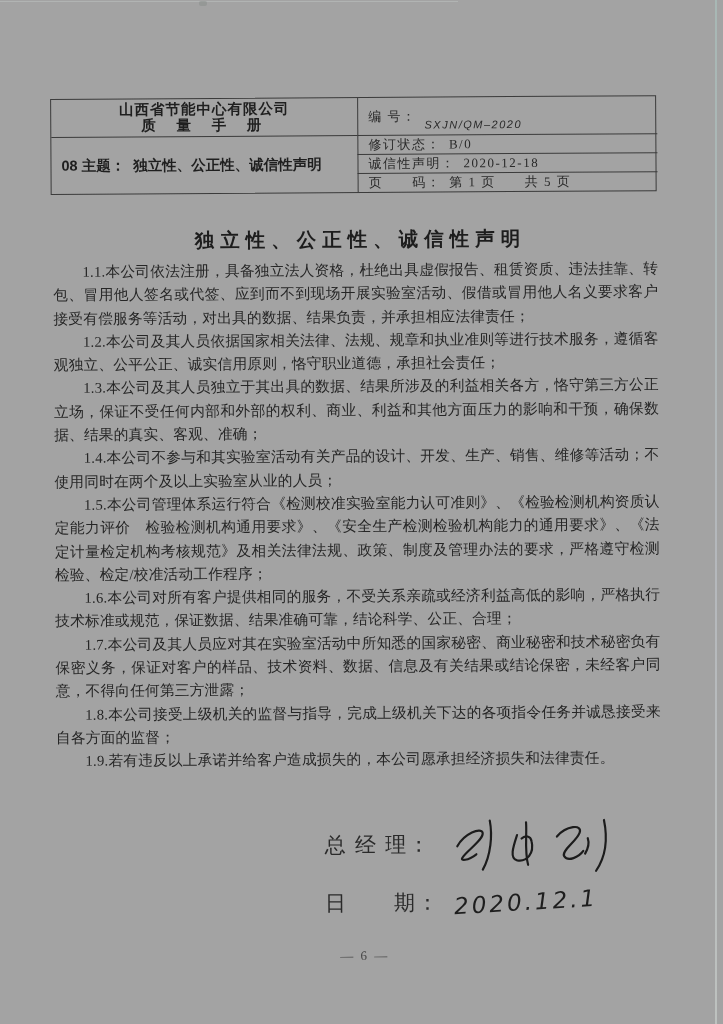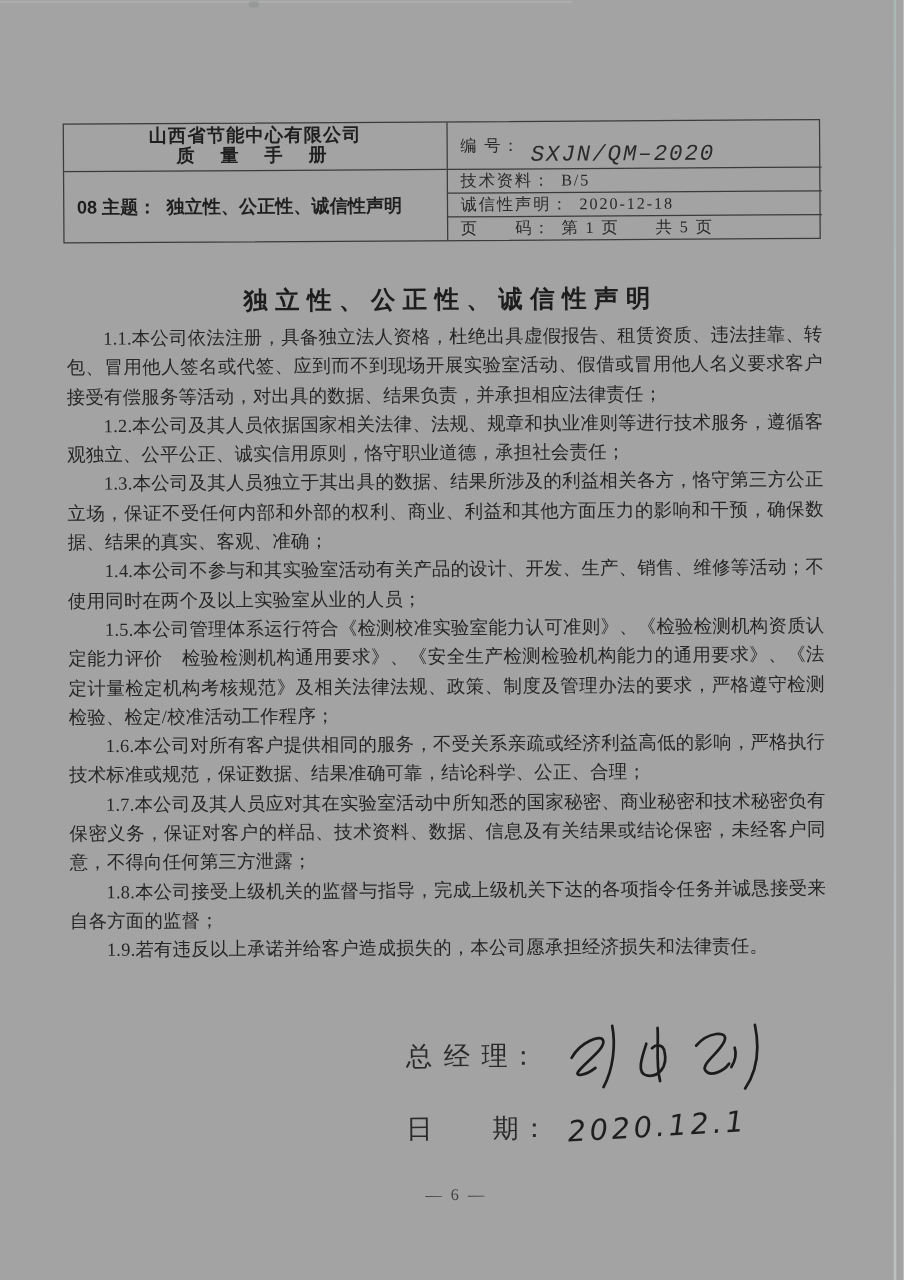--- a/index.html
+++ b/index.html
@@ -33,21 +33,21 @@
   .cell-company .manual-line{letter-spacing:6px;font-family:Liberation Mono, monospace;}
   .cell-topic{grid-column:1;grid-row:2 / 5;border-top:1.2px solid #3b3b3b;
     font-family:"Liberation Sans", sans-serif;font-weight:bold;font-size:14.5px;color:#1f1f1f;
     padding-left:10px;gap:8px;}
   .rcell{grid-column:2;border-left:1.2px solid #3b3b3b;padding-left:10px;font-size:13px;
     letter-spacing:1.5px;color:#2a2a2a;gap:8px;white-space:pre;}
   .cell-num{grid-row:1;}
   .cell-rev{grid-row:2;border-top:1.2px solid #3b3b3b;}
   .cell-issue{grid-row:3;border-top:1.2px solid #3b3b3b;}
   .cell-page{grid-row:4;border-top:1.2px solid #3b3b3b;}
-  .doc-number-value{font-style:italic;font-family:Liberation Mono, monospace;letter-spacing:1.5px;font-size:18px;margin-top:16px;}
+  .doc-number-value{font-style:italic;font-family:Liberation Sans, sans-serif;letter-spacing:1.5px;font-size:11px;margin-top:16px;}
 
   
   .doc-title{
     position:absolute;left:0;top:226px;width:100%;text-align:center;
     font-family:"Liberation Sans", sans-serif;font-weight:bold;font-size:19.5px;
     letter-spacing:6px;color:#1d1d1d;
   }
   .doc-body{position:absolute;left:54px;top:259px;width:605px;}
   .doc-body p{
     margin:0;font-size:14.7px;line-height:23.3px;text-align:justify;
@@ -89,22 +89,22 @@
       </div>
       <div class="cell cell-topic">
         <span>08 主题：</span>
         <span>独立性、公正性、诚信性声明</span>
       </div>
       <div class="cell rcell cell-num">
         <span>编 号：</span>
         <span class="doc-number-value">SXJN/QM–2020</span>
       </div>
       <div class="cell rcell cell-rev">
-        <span>技术资料：</span>
-        <span>B/5</span>
+        <span>修订状态：</span>
+        <span>B/0</span>
       </div>
       <div class="cell rcell cell-issue">
         <span>诚信性声明：</span>
         <span>2020-12-18</span>
       </div>
       <div class="cell rcell cell-page">
         <span>页　　码：</span>
         <span>第 1 页　　共 5 页</span>
       </div>
     </div>

